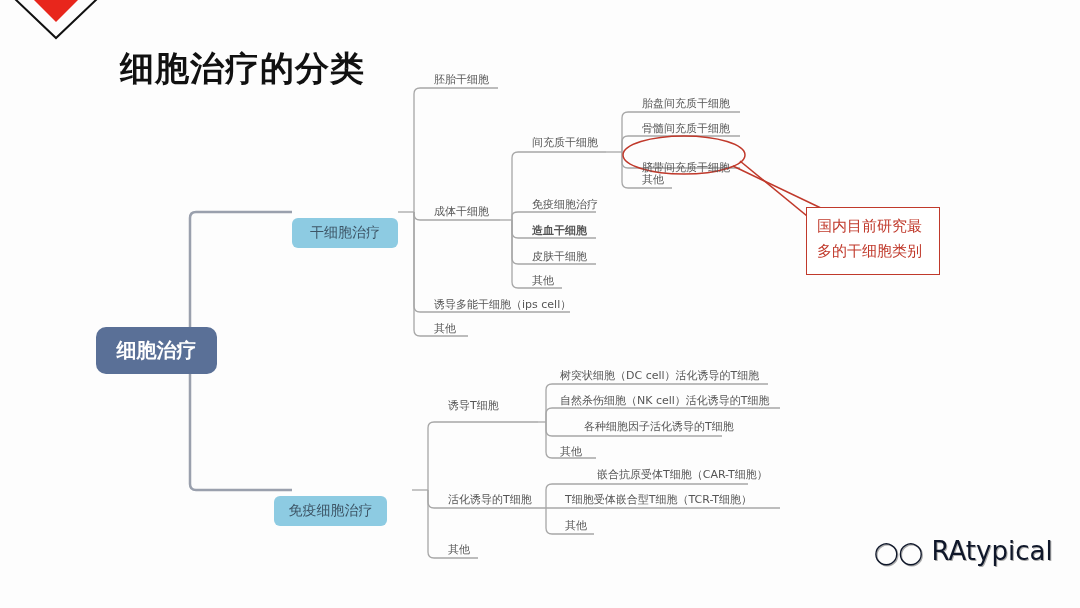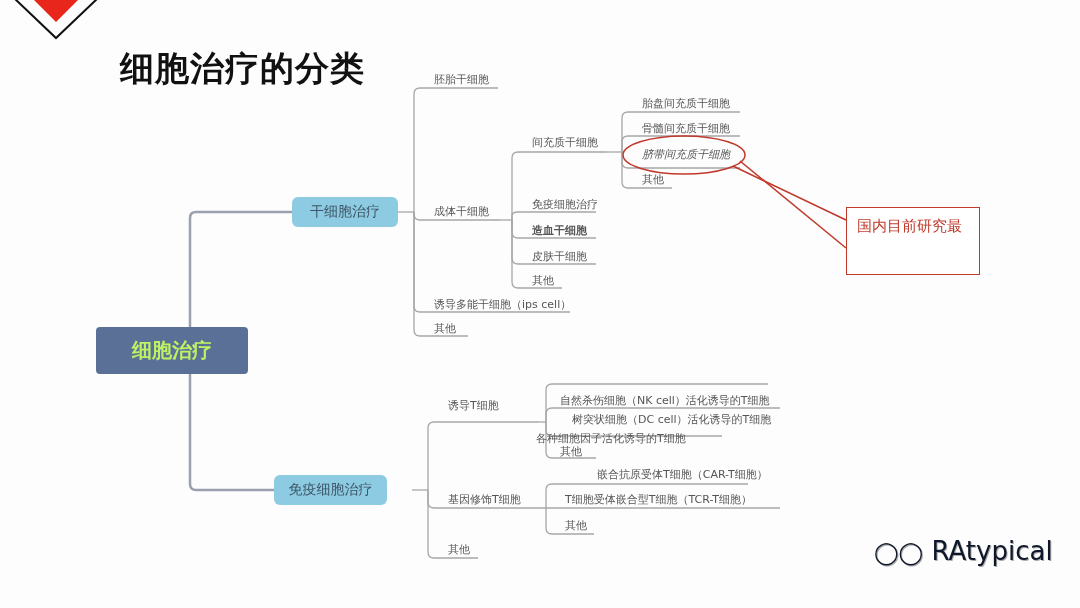--- a/index.html
+++ b/index.html
@@ -9,32 +9,32 @@
     font-family:"DejaVu Sans","Liberation Sans",sans-serif;
     color:#555;
   }
   .abs { position:absolute; }
   #title {
     left:120px; top:14px; font-size:34px; font-weight:bold; color:#111;
     letter-spacing:1px; white-space:nowrap;margin-top:32px;
   }
   svg.lines { position:absolute; left:0; top:0; }
   .node-root {
-    left:96px; top:327px; width:152px; height:47px;
-    background:#5a7097; color:#bef264; border-radius:4px;
+    left:96px; top:327px; width:121px; height:47px;
+    background:#5a7097; color:#ffffff; border-radius:10px;
     font-size:20px; font-weight:bold;
     display:flex; align-items:center; justify-content:center;
   }
   .node-l1 {
     background:#8dcbe2; color:#3d5566; border-radius:6px;
-    font-size:14px; display:flex; align-items:center; justify-content:center;
+    font-size:14px; display:flex; align-items:center; justify-content:center;margin-top:21px;
   }
   .leaf { font-size:11px; color:#555; white-space:nowrap; }
   .callout {
-    left:846px; top:207px; width:134px; height:68px;
+    left:806px; top:207px; width:134px; height:68px;
     border:1.5px solid #c0392b; background:#fff; color:#c0392b;
     font-size:15px; line-height:25px; padding:6px 0 0 10px; box-sizing:border-box;
   }
   .watermark {
     left:874px; top:536px; font-size:26px; color:#0f172a; white-space:nowrap;
     text-shadow:1px 1px 0 #aaa;
   }
 </style>
 </head>
 <body>
@@ -107,36 +107,37 @@
 <div class="abs leaf" style="left:434px;top:321px;">其他</div>
 
 <div class="abs leaf" style="left:532px;top:135px;">间充质干细胞</div>
 <div class="abs leaf" style="left:532px;top:197px;">免疫细胞治疗</div>
 <div class="abs leaf" style="left:532px;top:223px;font-weight:bold;">造血干细胞</div>
 <div class="abs leaf" style="left:532px;top:249px;">皮肤干细胞</div>
 <div class="abs leaf" style="left:532px;top:273px;">其他</div>
 
 <div class="abs leaf" style="left:642px;top:96px;">胎盘间充质干细胞</div>
 <div class="abs leaf" style="left:642px;top:121px;">骨髓间充质干细胞</div>
-<div class="abs leaf" style="left:642px;top:147px;font-style:italic;">脐带间充质干细胞</div>
+<div class="abs leaf" style="left:642px;top:160px;">脐带间充质干细胞</div>
 <div class="abs leaf" style="left:642px;top:172px;">其他</div>
 
 <div class="abs leaf" style="left:448px;top:398px;">诱导T细胞</div>
-<div class="abs leaf" style="left:448px;top:492px;">基因修饰T细胞</div>
+<div class="abs leaf" style="left:448px;top:492px;">活化诱导的T细胞</div>
 <div class="abs leaf" style="left:448px;top:542px;">其他</div>
 
-<div class="abs leaf" style="left:572px;top:368px;margin-top:44px;">树突状细胞（DC cell）活化诱导的T细胞</div>
+<div class="abs leaf" style="left:560px;top:368px;">树突状细胞（DC cell）活化诱导的T细胞</div>
 <div class="abs leaf" style="left:560px;top:393px;">自然杀伤细胞（NK cell）活化诱导的T细胞</div>
-<div class="abs leaf" style="left:536px;top:419px;margin-top:12px;">各种细胞因子活化诱导的T细胞</div>
+<div class="abs leaf" style="left:584px;top:419px;">各种细胞因子活化诱导的T细胞</div>
 <div class="abs leaf" style="left:560px;top:444px;">其他</div>
 
 <div class="abs leaf" style="left:557px;top:467px;margin-left:40px;">嵌合抗原受体T细胞（CAR-T细胞）</div>
 <div class="abs leaf" style="left:565px;top:492px;">T细胞受体嵌合型T细胞（TCR-T细胞）</div>
 <div class="abs leaf" style="left:565px;top:518px;">其他</div>
 
 <div class="abs callout">
   <div>国内目前研究最</div>
+  <div>多的干细胞类别</div>
 </div>
 
 <div class="abs watermark">
   <span style="font-size:22px;">◯◯</span>
   <span>RAtypical</span>
 </div>
 
 </body></html>

